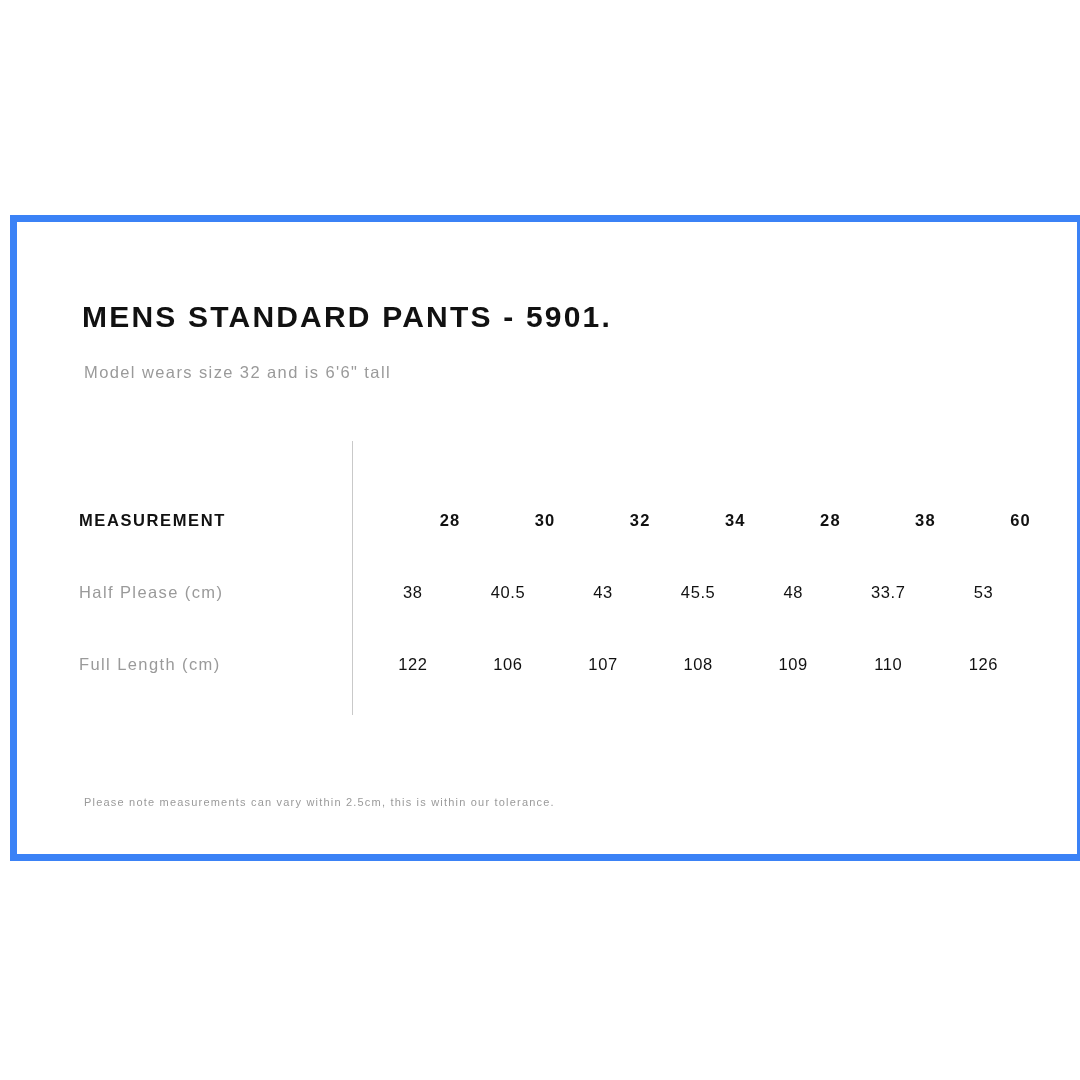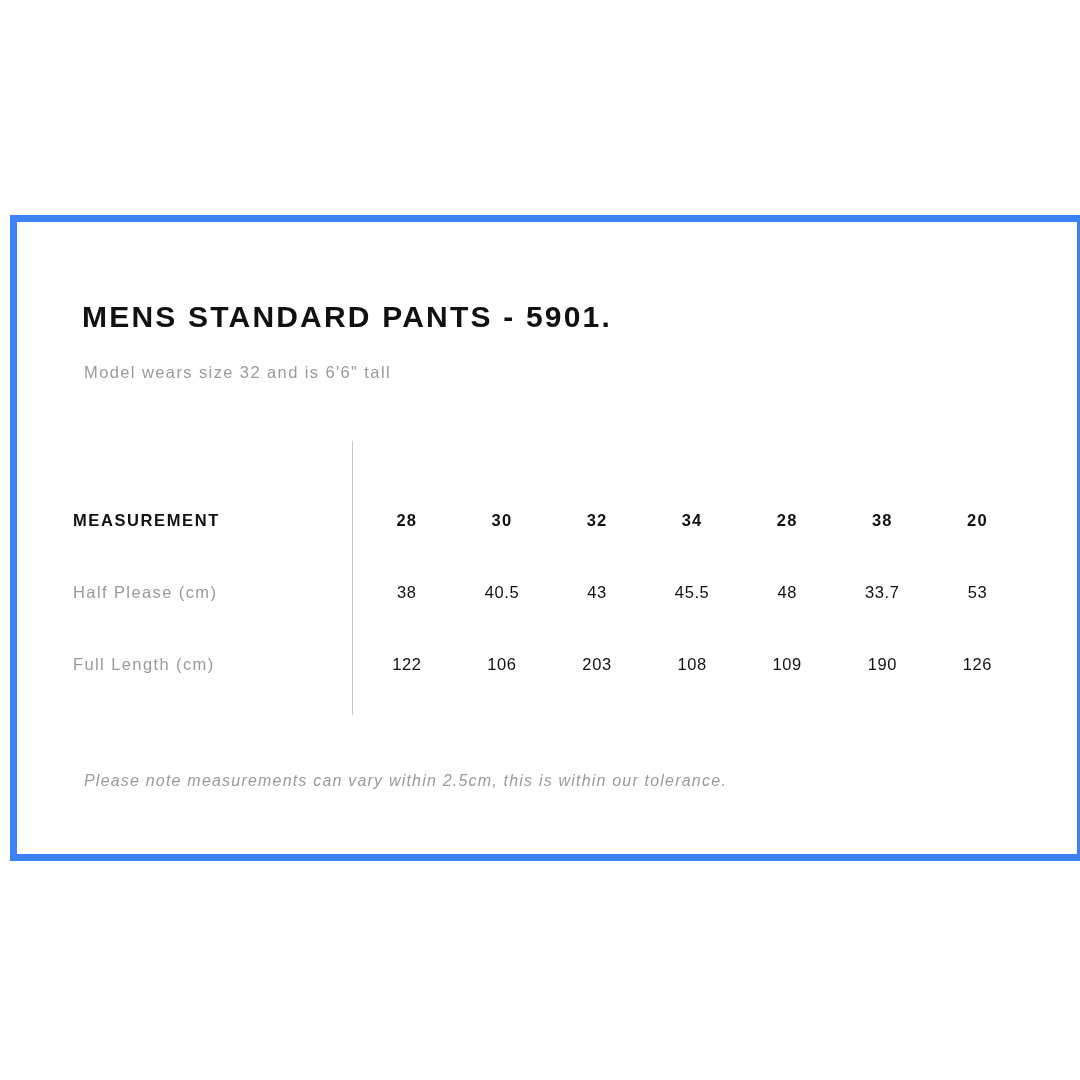--- a/index.html
+++ b/index.html
@@ -66,21 +66,21 @@
     position: absolute;
     left: 335px;
     top: 219px;
     width: 1px;
     height: 274px;
     background: #c9c9c9;
   }
 
   table.size-table {
     position: absolute;
-    left: 56px;
+    left: 62px;
     top: 262px;
     width: 952px;
     border-collapse: collapse;
     table-layout: fixed;
   }
   table.size-table th,
   table.size-table td {
     padding: 0;
     border: none;
   }
@@ -101,21 +101,21 @@
 
   .th-measurement {
     text-align: left;
     font-size: 16.5px;
     font-weight: bold;
     letter-spacing: 1.6px;
     color: #111111;
     white-space: nowrap;
   }
   .th-size {
-    text-align: center;
+    text-align: right;
     font-size: 16.5px;
     font-weight: bold;
     letter-spacing: 1.2px;
     color: #111111;
   }
   .td-label {
     text-align: left;
     font-size: 16.5px;
     letter-spacing: 1.4px;
     color: #9a9a9a;
@@ -124,23 +124,22 @@
   .td-value {
     text-align: center;
     font-size: 16.5px;
     letter-spacing: 0.6px;
     color: #111111;
   }
 
   .note {
     position: absolute;
     left: 67px;
-    top: 550px;
-    font-size: 16px;
-    font-style: italic;
+    top: 574px;
+    font-size: 11px;
     letter-spacing: 1.2px;
     color: #9a9a9a;
     white-space: nowrap;
   }
 </style>
 </head>
 <body>
 
 <div class="page">
   <div class="card">
@@ -164,42 +163,42 @@
         </colgroup>
         <thead>
           <tr class="header-row">
             <th class="th-measurement">MEASUREMENT</th>
             <th class="th-size">28</th>
             <th class="th-size">30</th>
             <th class="th-size">32</th>
             <th class="th-size">34</th>
             <th class="th-size">28</th>
             <th class="th-size">38</th>
-            <th class="th-size">20</th>
+            <th class="th-size">60</th>
           </tr>
         </thead>
         <tbody>
           <tr class="data-row">
             <td class="td-label">Half Please (cm)</td>
             <td class="td-value">38</td>
             <td class="td-value">40.5</td>
             <td class="td-value">43</td>
             <td class="td-value">45.5</td>
             <td class="td-value">48</td>
             <td class="td-value">33.7</td>
             <td class="td-value">53</td>
           </tr>
           <tr class="data-row">
             <td class="td-label">Full Length (cm)</td>
             <td class="td-value">122</td>
             <td class="td-value">106</td>
-            <td class="td-value">203</td>
+            <td class="td-value">107</td>
             <td class="td-value">108</td>
             <td class="td-value">109</td>
-            <td class="td-value">190</td>
+            <td class="td-value">110</td>
             <td class="td-value">126</td>
           </tr>
         </tbody>
       </table>
 
       <div class="note">Please note measurements can vary within 2.5cm, this is within our tolerance.</div>
 
     </div>
   </div>
 </div>

